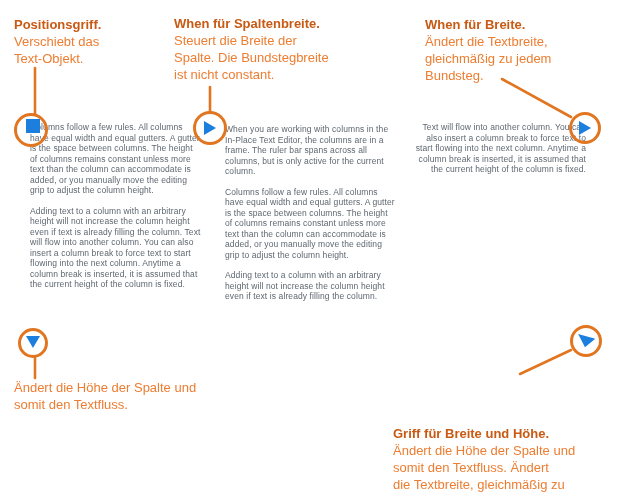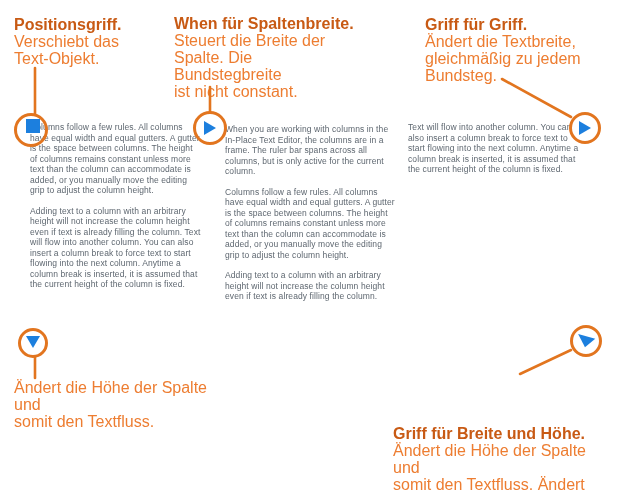--- a/index.html
+++ b/index.html
@@ -1,20 +1,20 @@
 <!DOCTYPE html>
 <html style="--background: #FFFFFF; --accent-orange: #E2751F; --heading-orange: #C85A14; --body-orange: #ED7D31; --grip-blue: #1C7FDE; --column-text-gray: #5E6770;"><head>
 <meta charset="utf-8">
 <style>
   html,body{margin:0;padding:0;background:#fff;}
   .canvas{
     position:relative;width:617px;height:493px;background:var(--background,#fff);
     font-family:"Liberation Sans",sans-serif;overflow:hidden;
   }
-  .callout{position:absolute;font-size:16px;line-height:17px;color:var(--body-orange,#ED7D31);}
+  .callout{position:absolute;font-size:13px;line-height:17px;color:var(--body-orange,#ED7D31);}
   .callout .t{font-weight:bold;color:var(--heading-orange,#C85A14);}
   .callout .b{white-space:pre-line;}
   .col{position:absolute;font-size:8.5px;line-height:10.5px;color:var(--column-text-gray,#5E6770);
        letter-spacing:0.1px;}
   .col p{margin:0 0 10px 0;}
   .lines{position:absolute;left:0;top:0;z-index:2;}
   .lines line{stroke:var(--accent-orange,#E2751F);stroke-width:2.6;stroke-linecap:round;}
   .circle{position:absolute;border:3px solid var(--accent-orange,#E2751F);border-radius:50%;
           box-sizing:border-box;z-index:3;background:transparent;}
   .sq{position:absolute;background:var(--grip-blue,#1C7FDE);z-index:4;}
@@ -35,37 +35,37 @@
 
   <div class="col" style="left:30px;top:122px;width:172px;">
     <p>Columns follow a few rules. All columns have equal width and equal gutters. A gutter is the space between columns. The height of columns remains constant unless more text than the column can accommodate is added, or you manually move the editing grip to adjust the column height.</p>
     <p>Adding text to a column with an arbitrary height will not increase the column height even if text is already filling the column. Text will flow into another column. You can also insert a column break to force text to start flowing into the next column. Anytime a column break is inserted, it is assumed that the current height of the column is fixed.</p>
   </div>
   <div class="col" style="left:225px;top:124px;width:172px;">
     <p>When you are working with columns in the In-Place Text Editor, the columns are in a frame. The ruler bar spans across all columns, but is only active for the current column.</p>
     <p>Columns follow a few rules. All columns have equal width and equal gutters. A gutter is the space between columns. The height of columns remains constant unless more text than the column can accommodate is added, or you manually move the editing grip to adjust the column height.</p>
     <p>Adding text to a column with an arbitrary height will not increase the column height even if text is already filling the column.</p>
   </div>
-  <div class="col" style="left:408px;top:122px;width:178px;">
+  <div class="col" style="left:408px;top:122px;width:178px;text-align:right;">
     <p>Text will flow into another column. You can also insert a column break to force text to start flowing into the next column. Anytime a column break is inserted, it is assumed that the current height of the column is fixed.</p>
   </div>
 
   <div class="callout" style="left:14px;top:16px;width:130px;">
     <div class="t">Positionsgriff.</div>
     <div class="b">Verschiebt das
 Text-Objekt.</div>
   </div>
   <div class="callout" style="left:174px;top:15px;width:180px;">
     <div class="t">When für Spaltenbreite.</div>
     <div class="b">Steuert die Breite der
 Spalte. Die Bundstegbreite
 ist nicht constant.</div>
   </div>
   <div class="callout" style="left:425px;top:16px;width:180px;">
-    <div class="t">Griff für Griff.</div>
+    <div class="t">When für Breite.</div>
     <div class="b">Ändert die Textbreite,
 gleichmäßig zu jedem
 Bundsteg.</div>
   </div>
   <div class="callout" style="left:14px;top:379px;width:220px;">
     <div class="b">Ändert die Höhe der Spalte und
 somit den Textfluss.</div>
   </div>
   <div class="callout" style="left:393px;top:382px;width:215px;margin-top:43px;">
     <div class="t">Griff für Breite und Höhe.</div>

